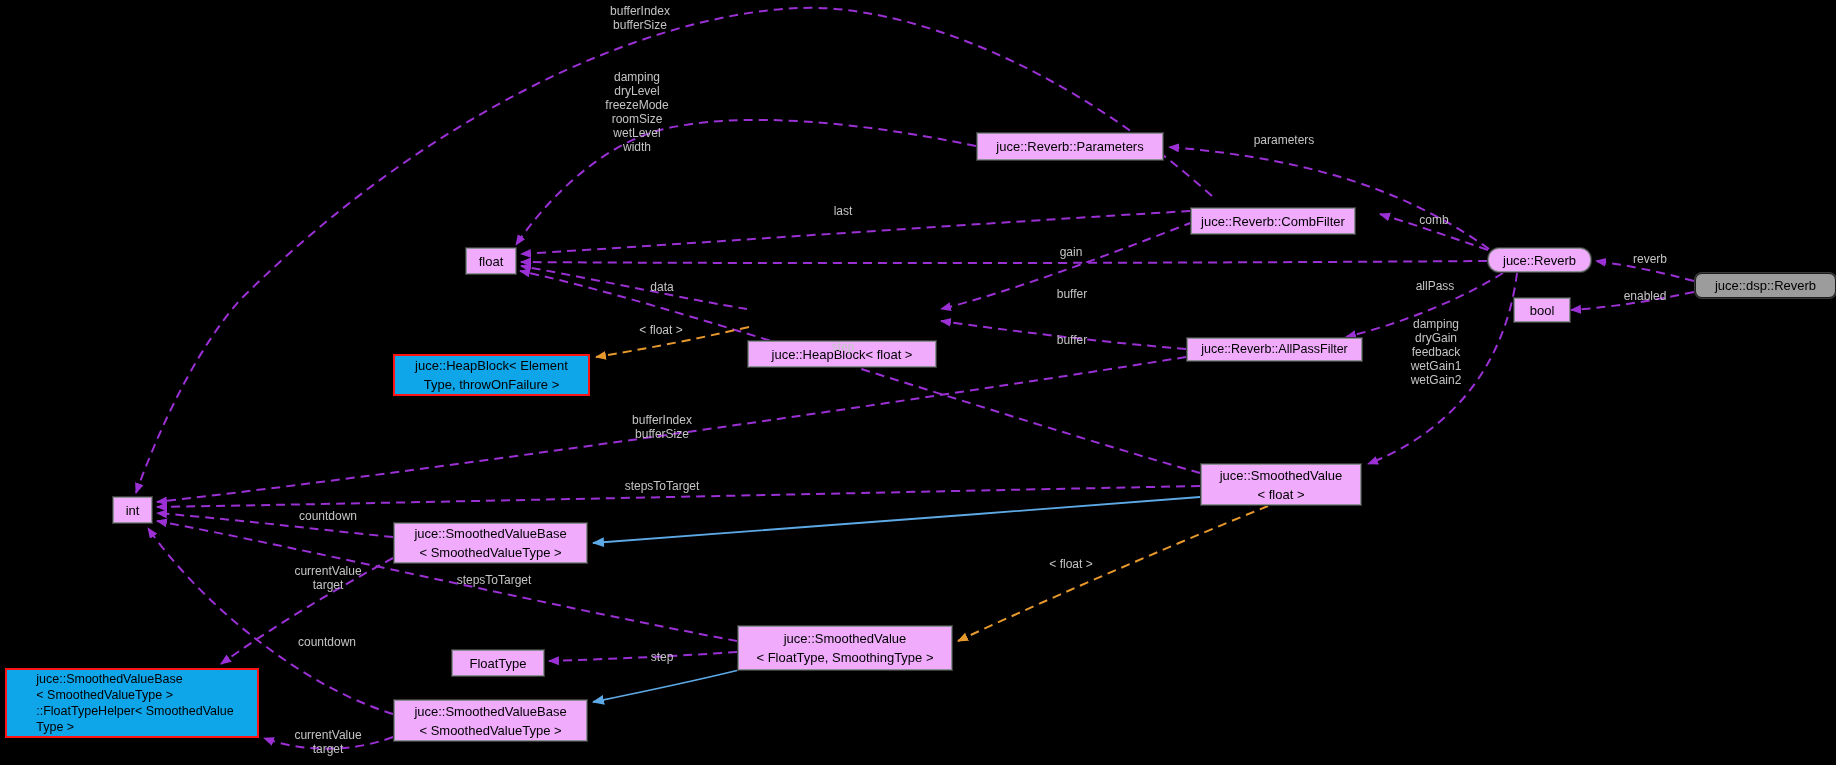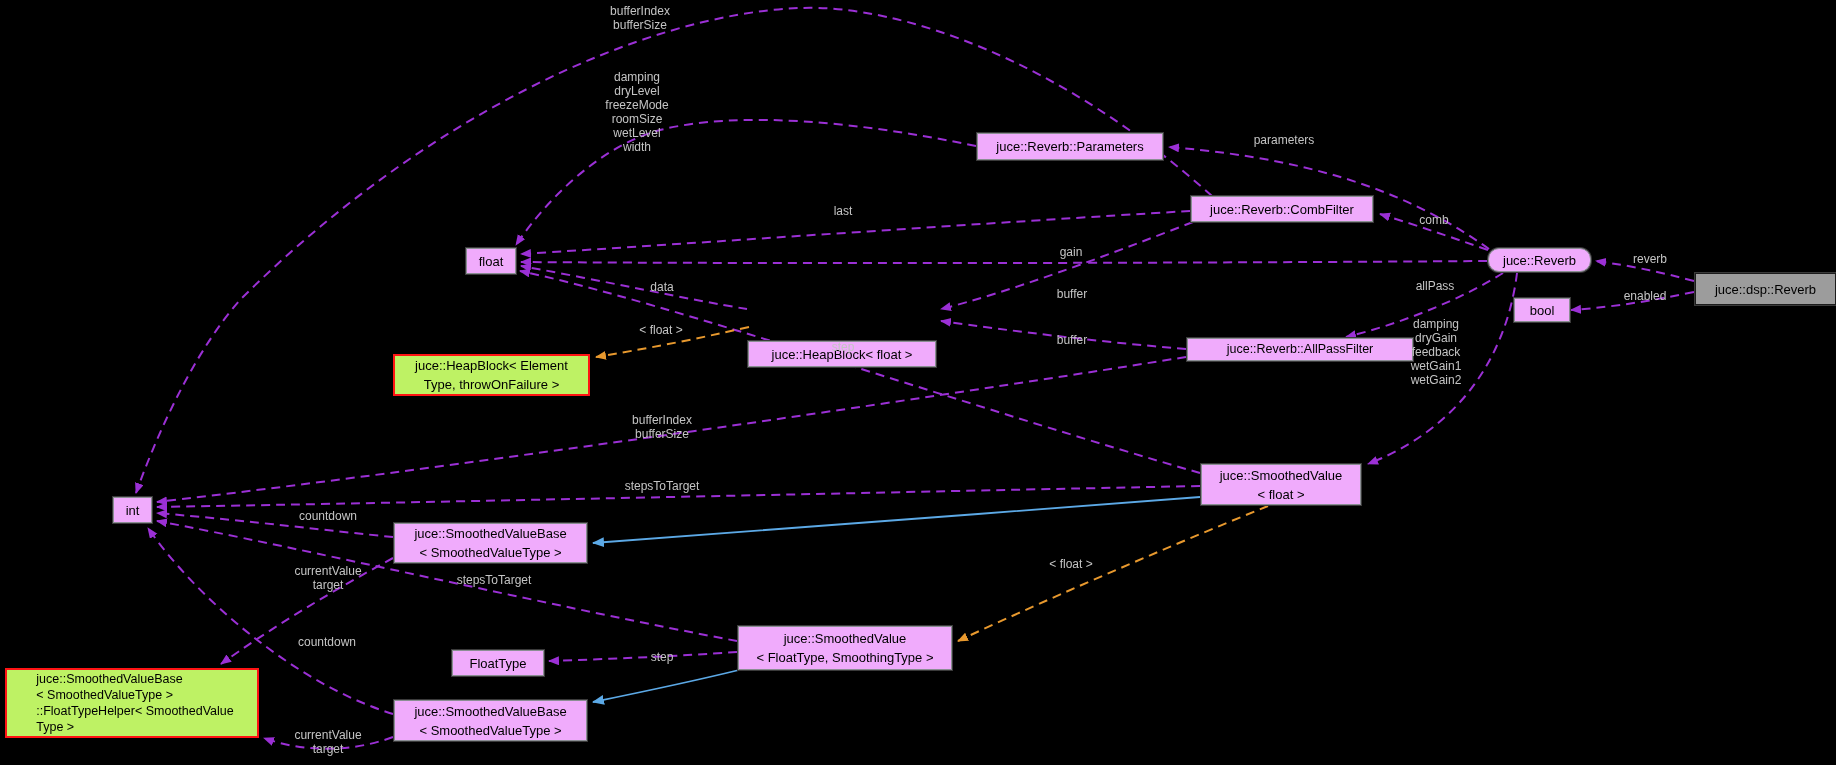--- a/index.html
+++ b/index.html
@@ -8,21 +8,21 @@
     font-family:"Liberation Sans", sans-serif;overflow:hidden;
   }
   #edges{position:absolute;left:0;top:0;}
   .node{
     position:absolute;display:flex;align-items:center;justify-content:center;
     background:#f0abfc;border:1px solid #8b8e94;color:#000;
     font-size:13px;line-height:19px;text-align:center;white-space:pre-line;
     box-sizing:border-box;cursor:pointer;box-shadow:0 0 0 1px #3a3a3a;
   }
   .node.main{background:#9c9c9c;border:1px solid #1c1c1c;}
-  .node.red{background:#bef264;border:2px solid #ff1414;box-shadow:none;}
+  .node.red{background:#0ea5e9;border:2px solid #ff1414;box-shadow:none;}
   .elabel{
     position:absolute;transform:translate(-50%,-50%);
     color:#c4c4c4;font-size:12px;line-height:14px;text-align:center;
     white-space:pre-line;pointer-events:none;
   }
   .pe{stroke:#9b30d5;stroke-width:2;fill:none;stroke-dasharray:9 6;}
   .oe{stroke:#e8992e;stroke-width:2;fill:none;stroke-dasharray:9 6;}
   .be{stroke:#5ca9e6;stroke-width:1.8;fill:none;}
 </style>
 </head>
@@ -69,28 +69,28 @@
     <path class="oe" marker-end="url(#ao)" d="M 749,327 C 700,338 662,346 596,357"></path>
     <path class="oe" marker-end="url(#ao)" d="M 1268,506 C 1160,550 1032,606 958,641"></path>
 
     <path class="be" marker-end="url(#ab)" d="M 1200,497 C 1000,512 752,532 593,543"></path>
     <path class="be" marker-end="url(#ab)" d="M 739,670 C 690,682 642,692 593,702"></path>
   </svg>
 
   <div class="node" style="left:466px;top:248px;width:50px;height:26px;">float</div>
   <div class="node" style="left:113px;top:497px;width:39px;height:26px;">int</div>
   <div class="node" style="left:977px;top:133px;width:186px;height:27px;">juce::Reverb::Parameters</div>
-  <div class="node" style="left:1191px;top:196px;width:182px;height:26px;">juce::Reverb::CombFilter</div>
+  <div class="node" style="left:1191px;top:208px;width:164px;height:26px;">juce::Reverb::CombFilter</div>
   <div class="node" style="left:1488px;top:248px;width:103px;height:24px;border-radius:11px;">juce::Reverb</div>
-  <div class="node main" style="left:1695px;top:273px;width:141px;height:32px;">juce::dsp::Reverb</div>
+  <div class="node main" style="left:1695px;top:273px;width:141px;height:25px;border-radius:7px;">juce::dsp::Reverb</div>
   <div class="node" style="left:1514px;top:298px;width:56px;height:24px;">bool</div>
   <div class="node" style="left:748px;top:301px;width:188px;height:26px;margin-top:40px;">juce::HeapBlock&lt; float &gt;</div>
   <div class="node red" style="left:393px;top:354px;width:197px;height:42px;">juce::HeapBlock&lt; Element
 Type, throwOnFailure &gt;</div>
-  <div class="node" style="left:1187px;top:338px;width:226px;height:23px;font-size:12.5px;">juce::Reverb::AllPassFilter</div>
+  <div class="node" style="left:1187px;top:338px;width:175px;height:23px;font-size:12.5px;">juce::Reverb::AllPassFilter</div>
   <div class="node" style="left:1201px;top:464px;width:160px;height:41px;">juce::SmoothedValue
 &lt; float &gt;</div>
   <div class="node" style="left:394px;top:523px;width:193px;height:40px;">juce::SmoothedValueBase
 &lt; SmoothedValueType &gt;</div>
   <div class="node" style="left:452px;top:650px;width:92px;height:26px;text-align:center;">FloatType</div>
   <div class="node" style="left:738px;top:626px;width:214px;height:44px;">juce::SmoothedValue
 &lt; FloatType, SmoothingType &gt;</div>
   <div class="node" style="left:394px;top:700px;width:193px;height:41px;">juce::SmoothedValueBase
 &lt; SmoothedValueType &gt;</div>
   <div class="node red" style="left:5px;top:668px;width:254px;height:70px;font-size:12.5px;line-height:16px;text-align:left;padding-left:6px;">juce::SmoothedValueBase

